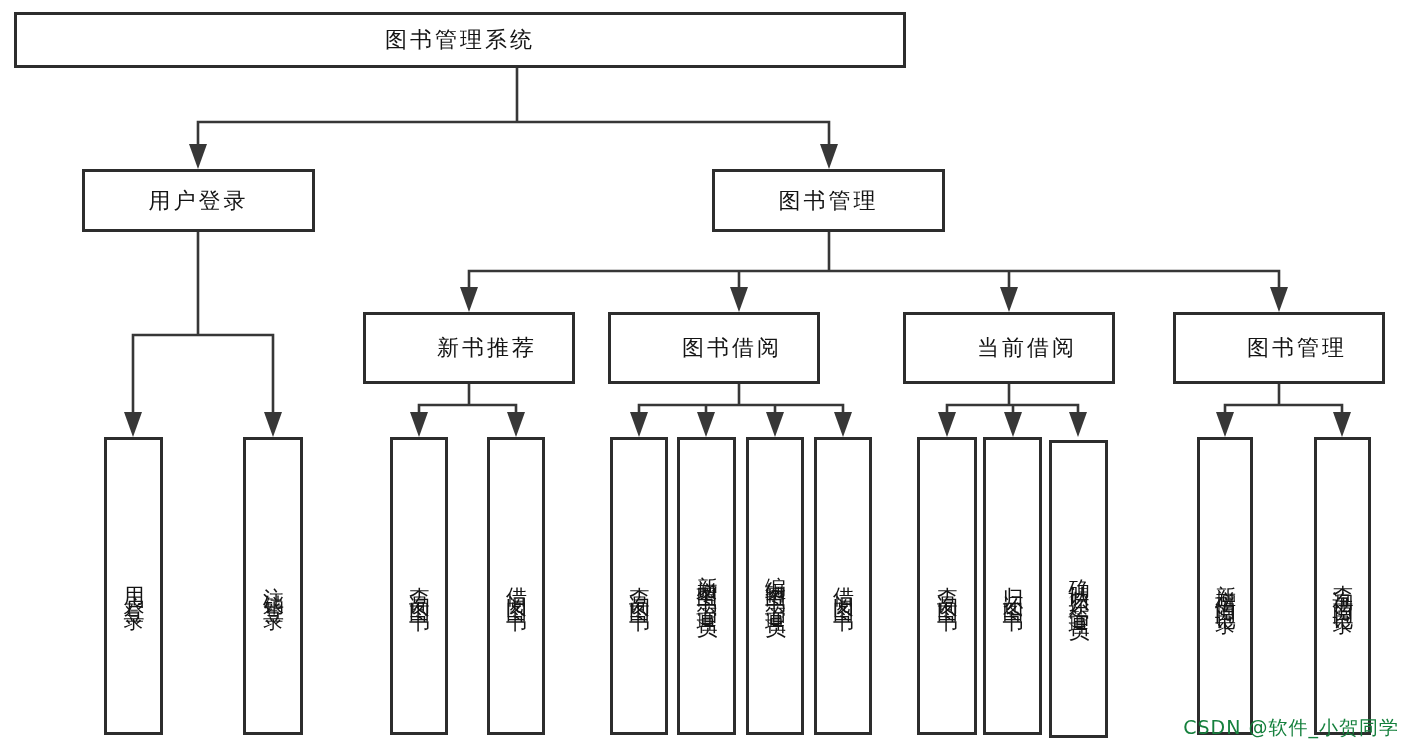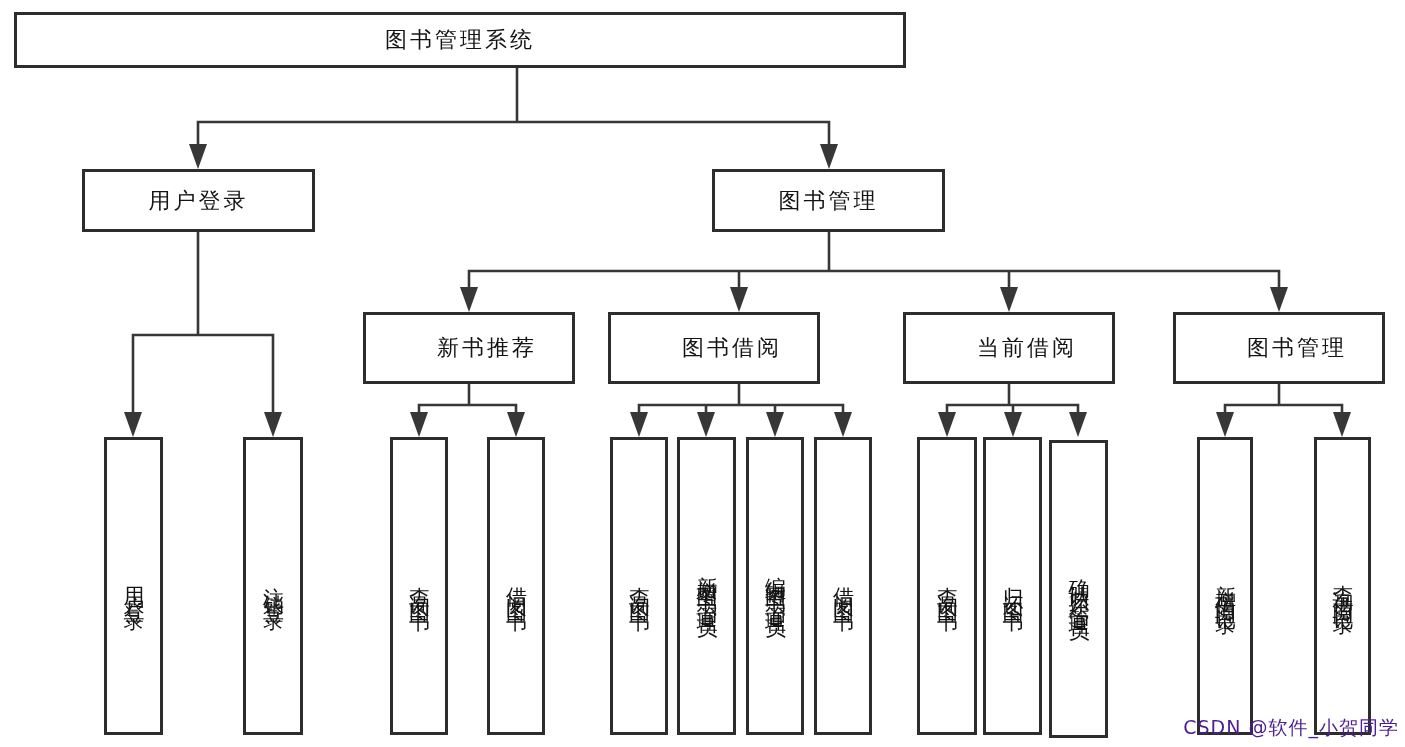--- a/index.html
+++ b/index.html
@@ -33,21 +33,21 @@
     letter-spacing:8px;
     line-height:1;
     white-space:nowrap;
   }
   .vtext.long{letter-spacing:6px;}
   .watermark{
     position:absolute;
     right:6px;
     bottom:6px;
     font-size:19px;
-    color:#4c1d95;
+    color:#15803d;
     letter-spacing:1px;
     white-space:nowrap;
   }
 </style>
 </head>
 <body>
 
 <div class="canvas">
 
   <svg class="connectors" viewBox="0 0 1405 747" xmlns="http://www.w3.org/2000/svg">

